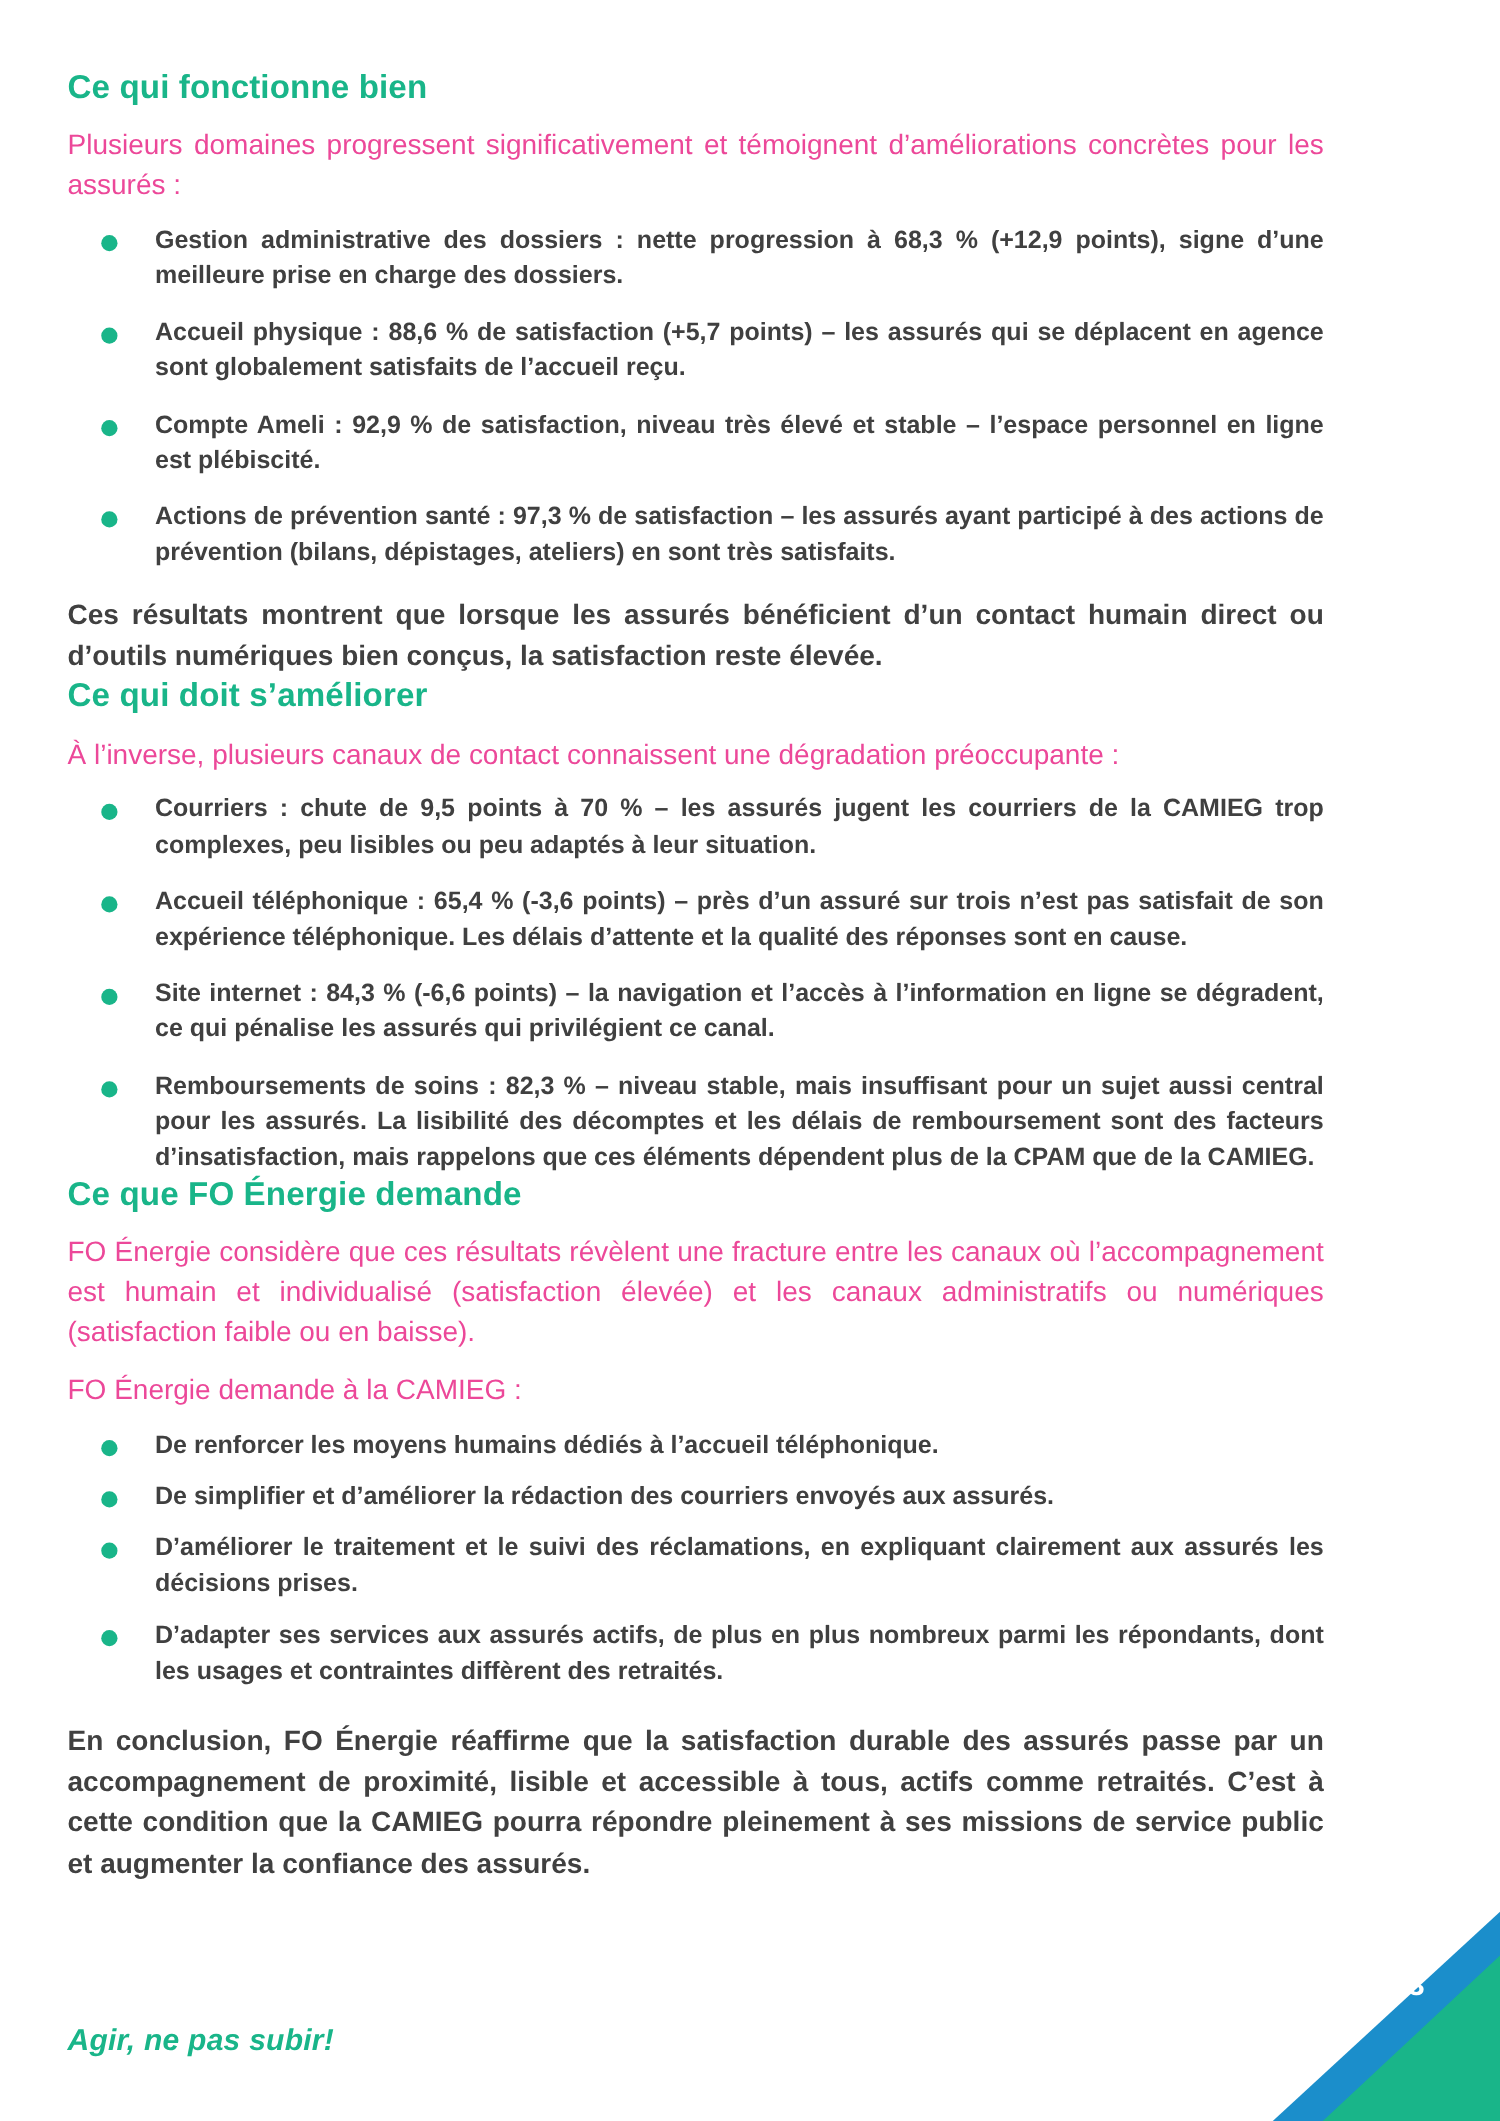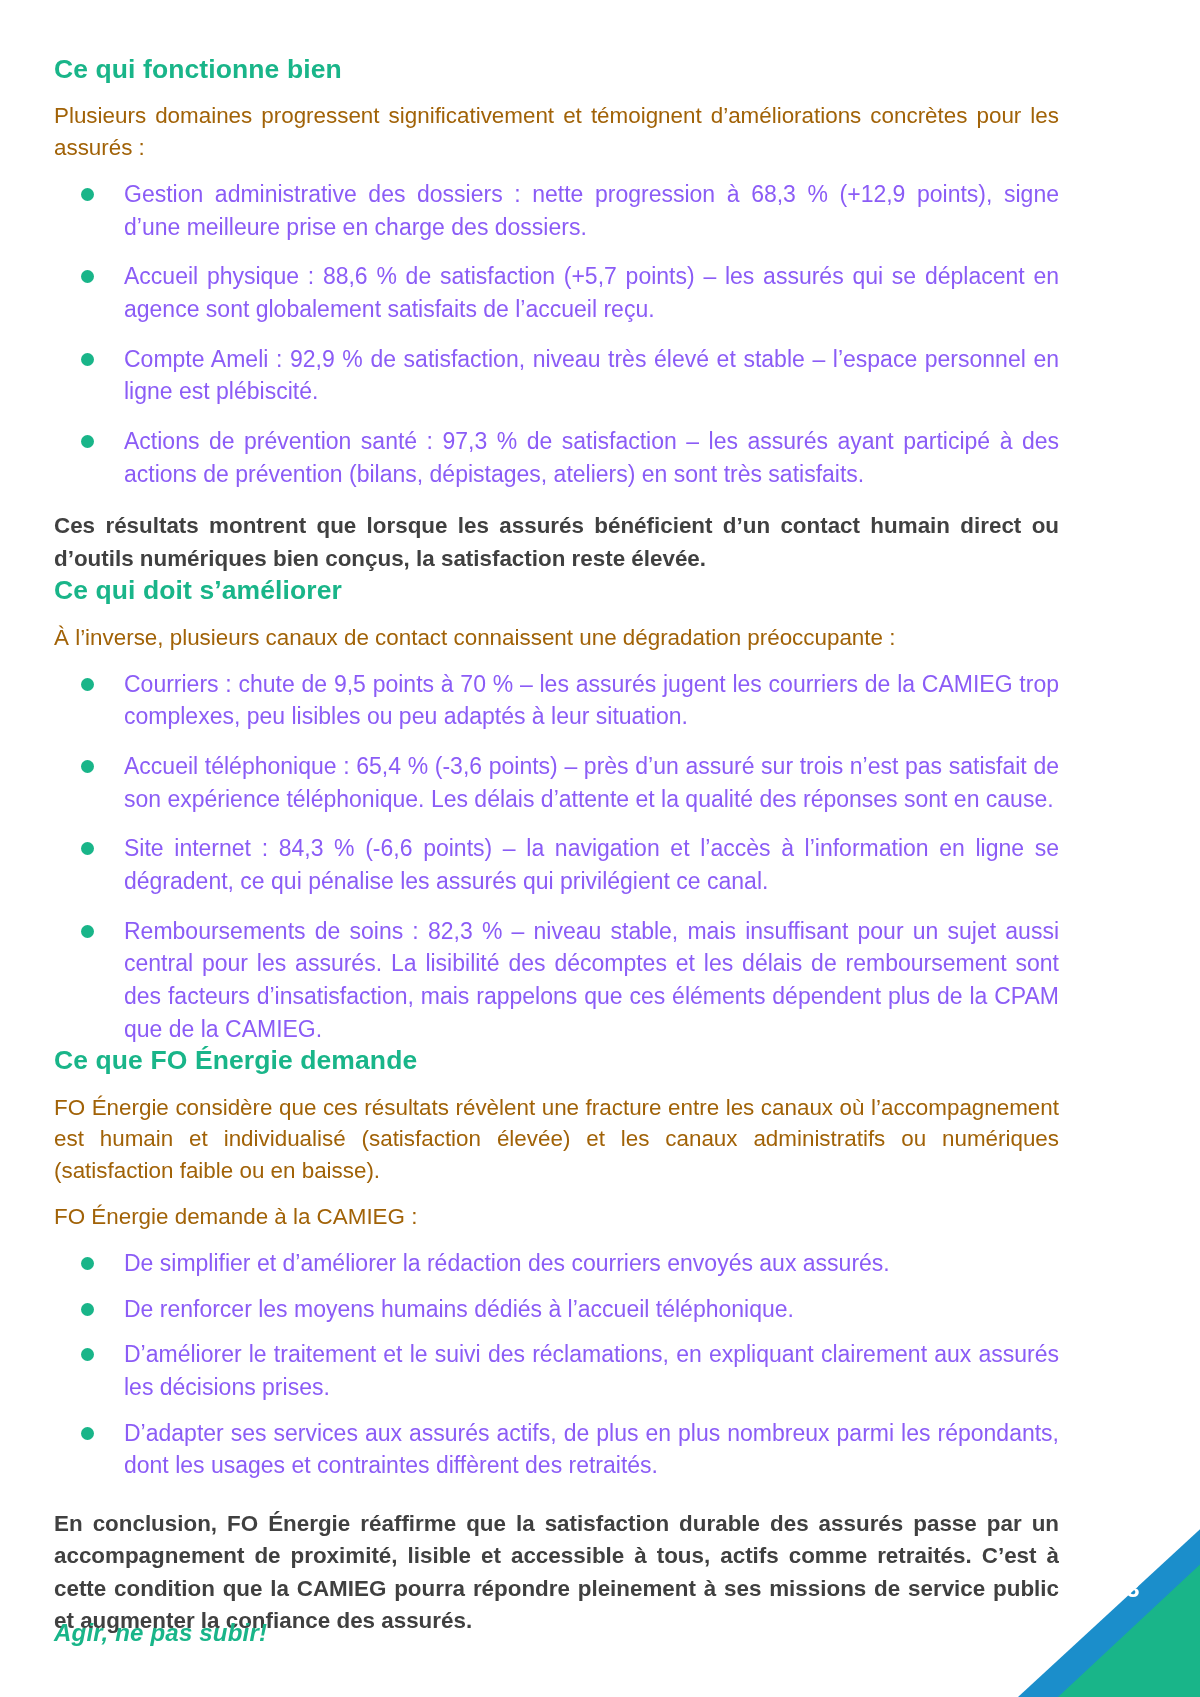--- a/index.html
+++ b/index.html
@@ -36,21 +36,21 @@
   .sec-gap-1 { margin-top: 0px; }
   .sec-gap-2 { margin-top: 34px; }
   .sec-gap-3 { margin-top: 30px; }
 
   p.body-text {
     font-size: 22.4px;
     line-height: 1.42;
     margin: 0 0 14px 0;
     text-align: justify;
     text-justify: inter-word;
-    color: #a16207;
+    color: #ec4899;
   }
   p.body-text.nojust { text-align: left; }
 
   p.bold-stmt {
     font-size: 22.4px;
     line-height: 1.45;
     font-weight: bold;
     margin: 20px 0 0 0;
     text-align: justify;
     color: #404040;
@@ -59,25 +59,26 @@
 
   ul.bullets {
     list-style: none;
     margin: 10px 0 0 0;
     padding: 0 0 0 0;
   }
   ul.bullets li {
     position: relative;
     padding-left: 70px;
     margin-bottom: 17px;
-    font-size: 23px;
+    font-size: 20px;
     line-height: 1.42;
     text-align: justify;
     text-justify: inter-word;
-    color: #8b5cf6;
+    color: #404040;
+    font-weight: bold;
   }
   ul.bullets li:last-child { margin-bottom: 0; }
   ul.bullets li .dot {
     position: absolute;
     left: 27px;
     top: 10px;
     width: 13px;
     height: 13px;
     border-radius: 50%;
     background: #19b589;
@@ -196,25 +197,25 @@
 
     <h2 class="section-title sec-gap-3">Ce que FO Énergie demande</h2>
 
     <p class="body-text">FO Énergie considère que ces résultats révèlent une fracture entre les canaux où l’accompagnement est humain et individualisé (satisfaction élevée) et les canaux administratifs ou numériques (satisfaction faible ou en baisse).</p>
 
     <p class="body-text nojust">FO Énergie demande à la CAMIEG :</p>
 
     <ul class="bullets tight">
       <li>
         <span class="dot"></span>
+        <span>De renforcer les moyens humains dédiés à l’accueil téléphonique.</span>
+      </li>
+      <li>
+        <span class="dot"></span>
         <span>De simplifier et d’améliorer la rédaction des courriers envoyés aux assurés.</span>
-      </li>
-      <li>
-        <span class="dot"></span>
-        <span>De renforcer les moyens humains dédiés à l’accueil téléphonique.</span>
       </li>
       <li>
         <span class="dot"></span>
         <span>D’améliorer le traitement et le suivi des réclamations, en expliquant clairement aux assurés les décisions prises.</span>
       </li>
       <li>
         <span class="dot"></span>
         <span>D’adapter ses services aux assurés actifs, de plus en plus nombreux parmi les répondants, dont les usages et contraintes diffèrent des retraités.</span>
       </li>
     </ul>

